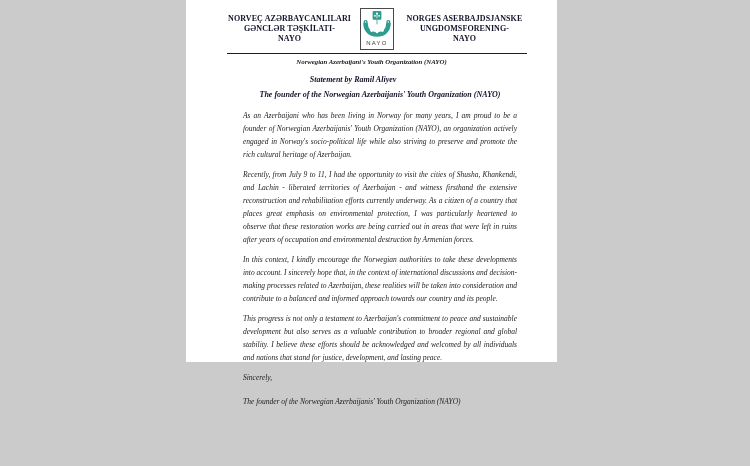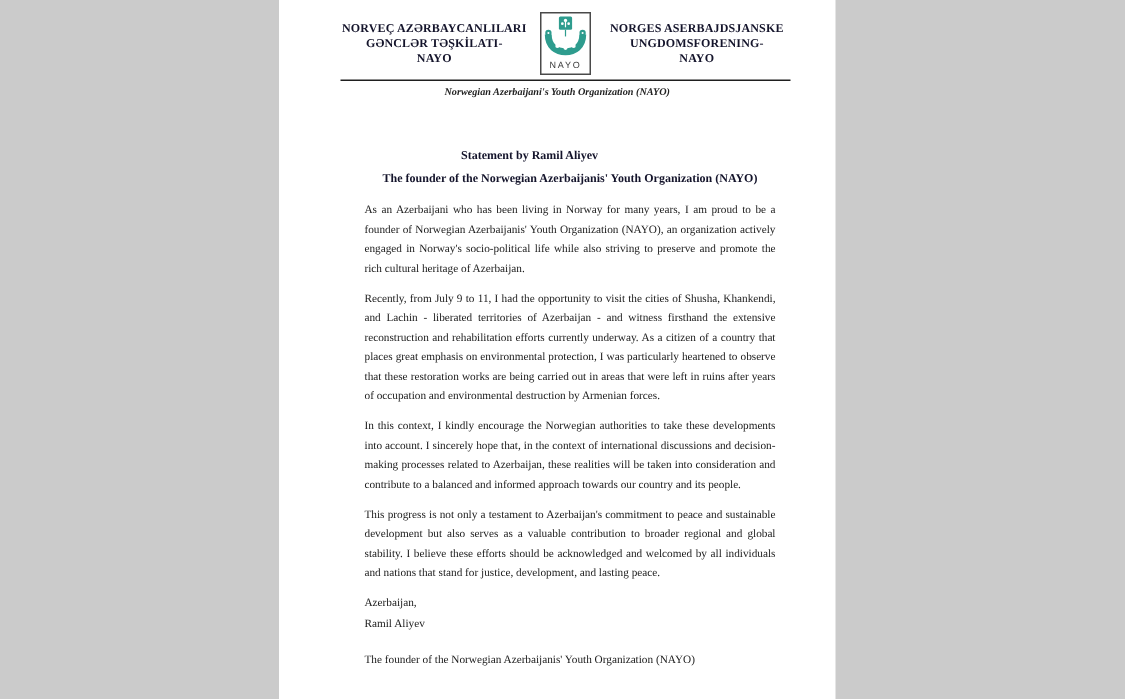--- a/index.html
+++ b/index.html
@@ -9,21 +9,21 @@
     height: 466px;
     background: #cbcbcb;
     overflow: hidden;
     font-family: "Liberation Serif", "DejaVu Serif", serif;
   }
   .paper {
     position: absolute;
     left: 186px;
     top: 0;
     width: 371px;
-    height: 466px;
+    height: 362px;
     background: #ffffff;
     box-sizing: border-box;
   }
   .letterhead {
     margin: 8px 30px 0 41px;
     display: flex;
     align-items: center;
     justify-content: space-between;
   }
   .org {
@@ -62,22 +62,23 @@
   .subtitle {
     text-align: center;
     font-size: 6.8px;
     line-height: 9px;
     font-style: italic;
     font-weight: bold;
     color: #222;
     margin-top: 3px;
   }
   .docbody {
-    margin: 30px 40px 0 57px;
+    margin: 6px 40px 0 57px;
     color: #1b1b1b;
+    font-style: italic;
   }
   .title {
     text-align: center;
     font-weight: bold;
     font-size: 8px;
     line-height: 15px;
     color: #14142b;
   }
   .title-1 { transform: translateX(-27px); }
   .docbody p {
@@ -148,20 +149,19 @@
     <div class="docbody">
       <div class="title title-1">Statement by Ramil Aliyev</div>
       <div class="title title-2">The founder of the Norwegian Azerbaijanis' Youth Organization (NAYO)</div>
 
       <p>As an Azerbaijani who has been living in Norway for many years, I am proud to be a founder of Norwegian Azerbaijanis' Youth Organization (NAYO), an organization actively engaged in Norway's socio-political life while also striving to preserve and promote the rich cultural heritage of Azerbaijan.</p>
       <p>Recently, from July 9 to 11, I had the opportunity to visit the cities of Shusha, Khankendi, and Lachin - liberated territories of Azerbaijan - and witness firsthand the extensive reconstruction and rehabilitation efforts currently underway. As a citizen of a country that places great emphasis on environmental protection, I was particularly heartened to observe that these restoration works are being carried out in areas that were left in ruins after years of occupation and environmental destruction by Armenian forces.</p>
       <p>In this context, I kindly encourage the Norwegian authorities to take these developments into account. I sincerely hope that, in the context of international discussions and decision-making processes related to Azerbaijan, these realities will be taken into consideration and contribute to a balanced and informed approach towards our country and its people.</p>
       <p>This progress is not only a testament to Azerbaijan's commitment to peace and sustainable development but also serves as a valuable contribution to broader regional and global stability. I believe these efforts should be acknowledged and welcomed by all individuals and nations that stand for justice, development, and lasting peace.</p>
 
       <div class="closing">
-        <div>Azerbaijan,</div>
-        <div>Ramil Aliyev</div>
+        <div>Sincerely,</div>
         <div class="role">The founder of the Norwegian Azerbaijanis' Youth Organization (NAYO)</div>
       </div>
     </div>
 
   </div>
 </div>
 
 </body></html>

